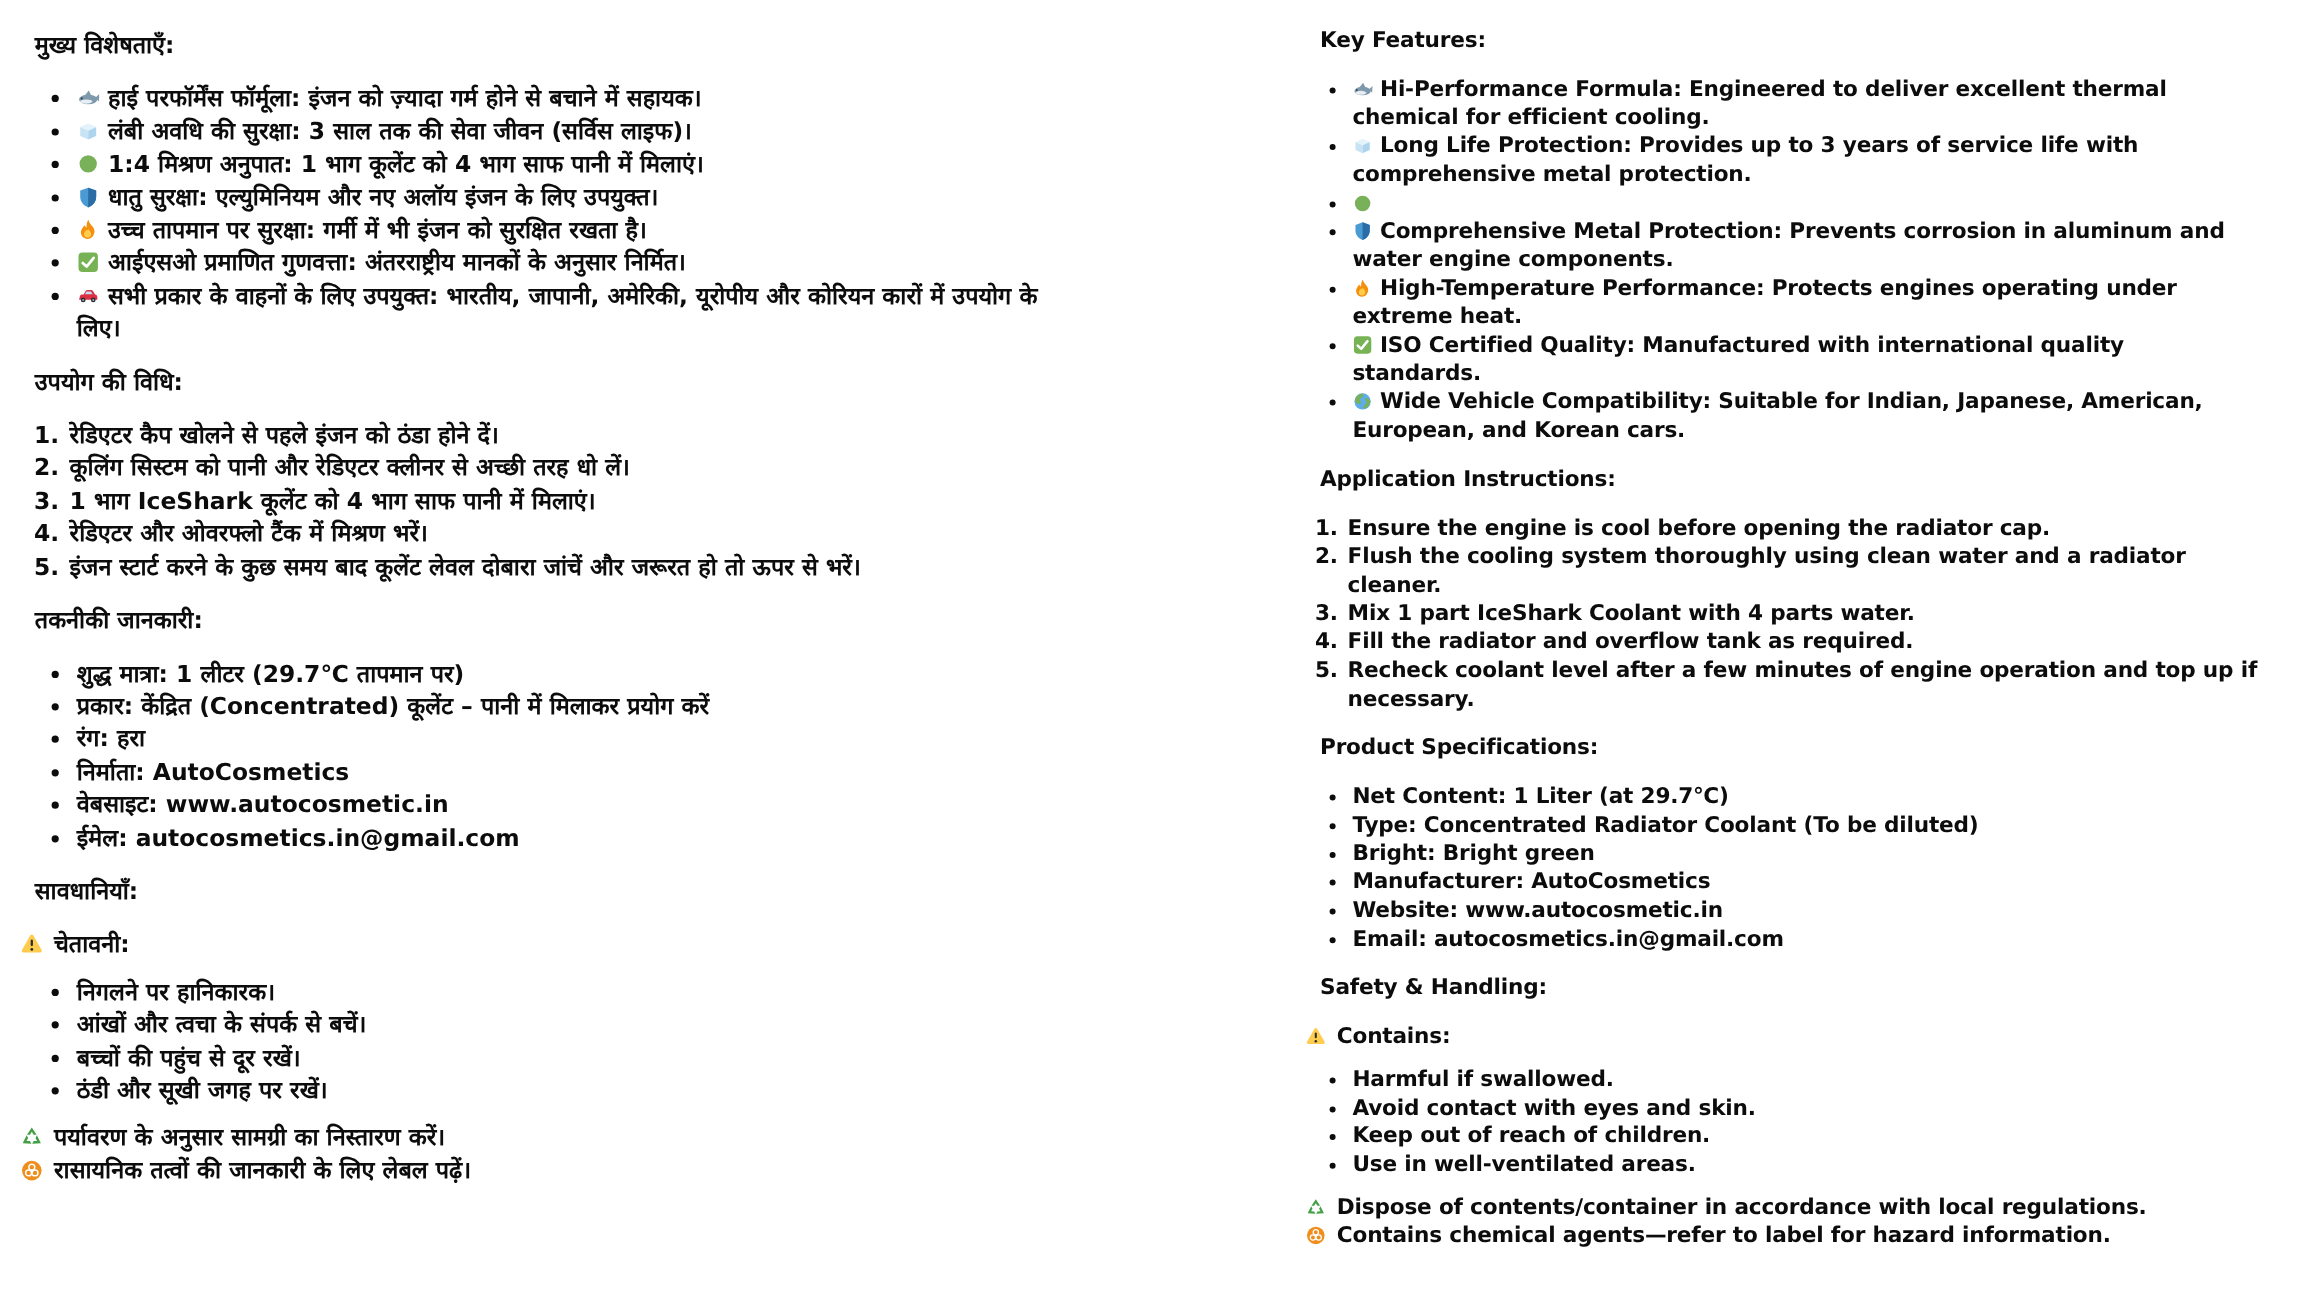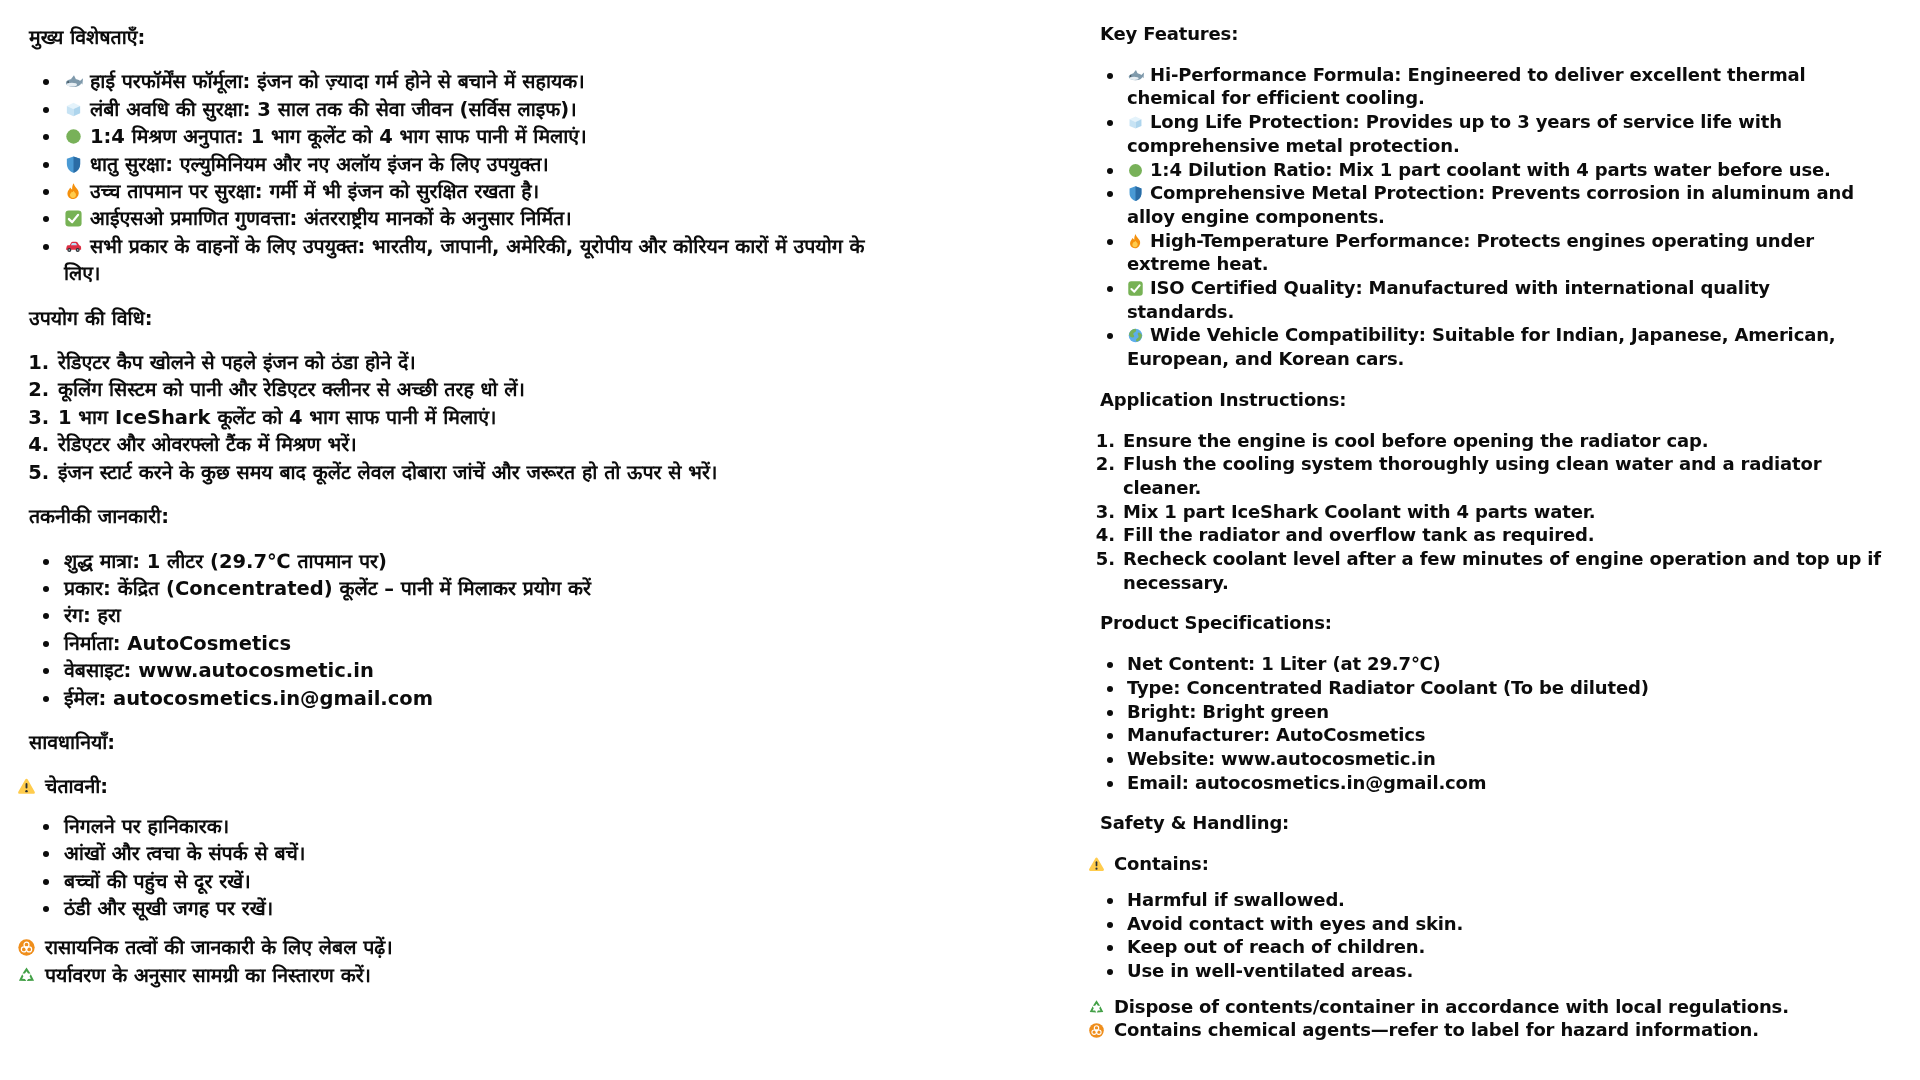--- a/index.html
+++ b/index.html
@@ -166,46 +166,46 @@
       <div class="iconline"><svg class="ic">
             <use href="#sym-warning"></use>
           </svg><span>चेतावनी:</span></div>
       <ul>
         <li>निगलने पर हानिकारक।</li>
         <li>आंखों और त्वचा के संपर्क से बचें।</li>
         <li>बच्चों की पहुंच से दूर रखें।</li>
         <li>ठंडी और सूखी जगह पर रखें।</li>
       </ul>
       <div class="iconline"><svg class="ic">
+            <use href="#sym-recycle"></use>
+          </svg><span>पर्यावरण के अनुसार सामग्री का निस्तारण करें।</span></div>
+      <div class="iconline"><svg class="ic">
             <use href="#sym-biohazard"></use>
           </svg><span>रासायनिक तत्वों की जानकारी के लिए लेबल पढ़ें।</span></div>
-      <div class="iconline"><svg class="ic">
-            <use href="#sym-recycle"></use>
-          </svg><span>पर्यावरण के अनुसार सामग्री का निस्तारण करें।</span></div>
     </section>
 
   </div>
 
   <div class="col col-right" lang="en">
 
     <section>
       <h2>Key Features:</h2>
       <ul>
         <li><svg class="ic">
               <use href="#sym-shark"></use>
             </svg><span>Hi-Performance Formula: Engineered to deliver excellent thermal chemical for efficient cooling.</span></li>
         <li><svg class="ic">
               <use href="#sym-ice"></use>
             </svg><span>Long Life Protection: Provides up to 3 years of service life with comprehensive metal protection.</span></li>
         <li><svg class="ic">
               <use href="#sym-green-circle"></use>
-            </svg><span>1:4 Dilution Ratio: Mix 1 part coolant with 4 parts water before use.</span></li>
+            </svg></li>
         <li><svg class="ic">
               <use href="#sym-shield"></use>
-            </svg><span>Comprehensive Metal Protection: Prevents corrosion in aluminum and alloy engine components.</span></li>
+            </svg><span>Comprehensive Metal Protection: Prevents corrosion in aluminum and water engine components.</span></li>
         <li><svg class="ic">
               <use href="#sym-fire"></use>
             </svg><span>High-Temperature Performance: Protects engines operating under extreme heat.</span></li>
         <li><svg class="ic">
               <use href="#sym-check"></use>
             </svg><span>ISO Certified Quality: Manufactured with international quality standards.</span></li>
         <li><svg class="ic">
               <use href="#sym-globe"></use>
             </svg><span>Wide Vehicle Compatibility: Suitable for Indian, Japanese, American, European, and Korean cars.</span></li>
       </ul>

